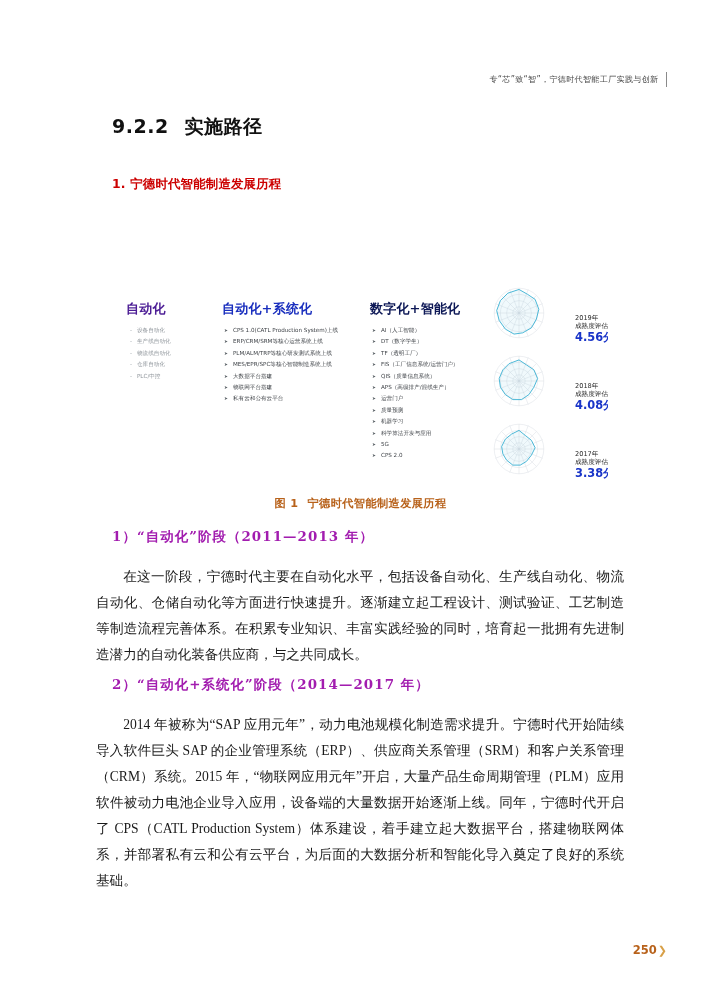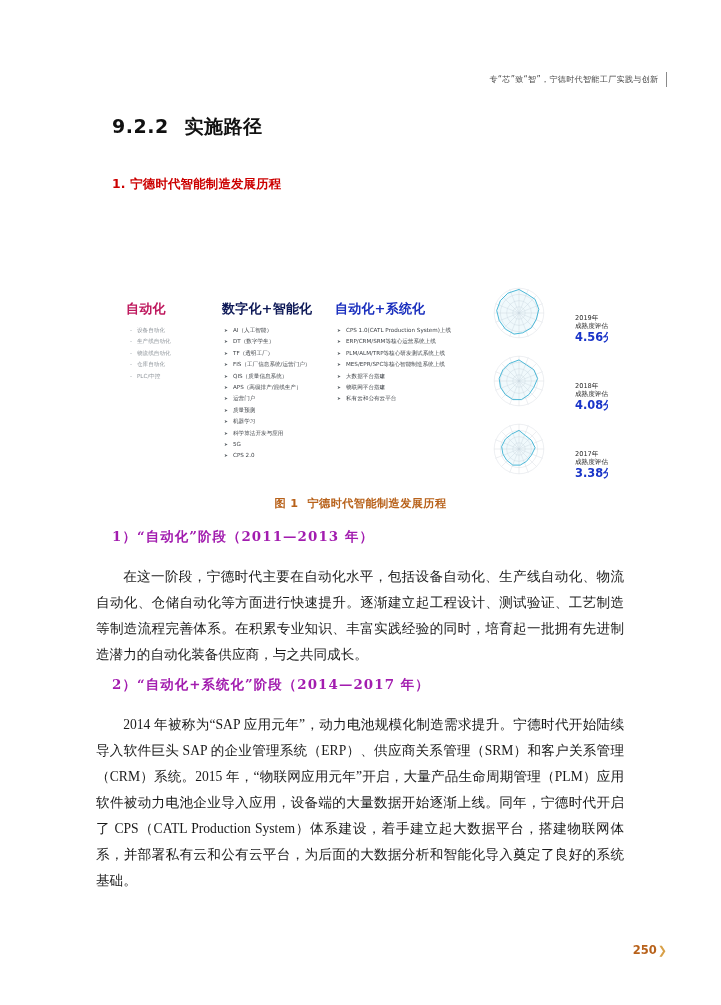--- a/index.html
+++ b/index.html
@@ -135,21 +135,21 @@
   .fig-col.c1 { width: 99px; padding-left: 6px; }
   .fig-col.c2 { width: 148px; padding-left: 3px; }
   .fig-col.c3 { width: 113px; padding-left: 3px; }
 
   .col-title {
     font-family: "DejaVu Sans", "Liberation Sans", sans-serif;
     font-weight: 700;
     letter-spacing: 0.2px;
     margin-bottom: 7px;
   }
-  .col-title.t1 { font-size: 13px; color: #be185d; }
+  .col-title.t1 { font-size: 13px; color: #4c1d95; }
   .col-title.t2 { font-size: 13px; color: #1a2fbe; }
   .col-title.t3 { font-size: 13px; color: #0d1856; }
 
   .col-list { list-style: none; margin: 0; padding: 0; }
   .col-list li {
     font-family: "DejaVu Sans", "Liberation Sans", sans-serif;
     font-size: 5.6px;
     line-height: 11.4px;
     color: #3b3f44;
     white-space: nowrap;
@@ -270,51 +270,51 @@
     <div class="fig-cols">
 
       <div class="fig-col c1">
         <div class="col-title t1">自动化</div>
         <ul class="col-list l1">
           <li>设备自动化</li>
           <li>生产线自动化</li>
           <li>物流线自动化</li>
           <li>仓库自动化</li>
           <li>PLC/中控</li>
+        </ul>
+      </div>
+
+      <div class="fig-col c2">
+        <div class="col-title t2">自动化+系统化</div>
+        <ul class="col-list l2">
+          <li>CPS 1.0(CATL Production System)上线</li>
+          <li>ERP/CRM/SRM等核心运营系统上线</li>
+          <li>PLM/ALM/TRP等核心研发测试系统上线</li>
+          <li>MES/EPR/SPC等核心智能制造系统上线</li>
+          <li>大数据平台搭建</li>
+          <li>物联网平台搭建</li>
+          <li>私有云和公有云平台</li>
         </ul>
       </div>
 
       <div class="fig-col c3">
         <div class="col-title t3">数字化+智能化</div>
         <ul class="col-list l3">
           <li>AI（人工智能）</li>
           <li>DT（数字学生）</li>
           <li>TF（透明工厂）</li>
           <li>FIS（工厂信息系统/运营门户）</li>
           <li>QIS（质量信息系统）</li>
           <li>APS（高级排产/混线生产）</li>
           <li>运营门户</li>
           <li>质量预测</li>
           <li>机器学习</li>
           <li>科学算法开发与应用</li>
           <li>5G</li>
           <li>CPS 2.0</li>
-        </ul>
-      </div>
-
-      <div class="fig-col c2">
-        <div class="col-title t2">自动化+系统化</div>
-        <ul class="col-list l2">
-          <li>CPS 1.0(CATL Production System)上线</li>
-          <li>ERP/CRM/SRM等核心运营系统上线</li>
-          <li>PLM/ALM/TRP等核心研发测试系统上线</li>
-          <li>MES/EPR/SPC等核心智能制造系统上线</li>
-          <li>大数据平台搭建</li>
-          <li>物联网平台搭建</li>
-          <li>私有云和公有云平台</li>
         </ul>
       </div>
 
     </div>
 
     <div class="radar-panel">
 
       <div class="radar-row r1">
         <svg class="radar-svg" viewBox="0 0 100 100">
           <g stroke="#d6dbe0" fill="none" stroke-width="0.7">

